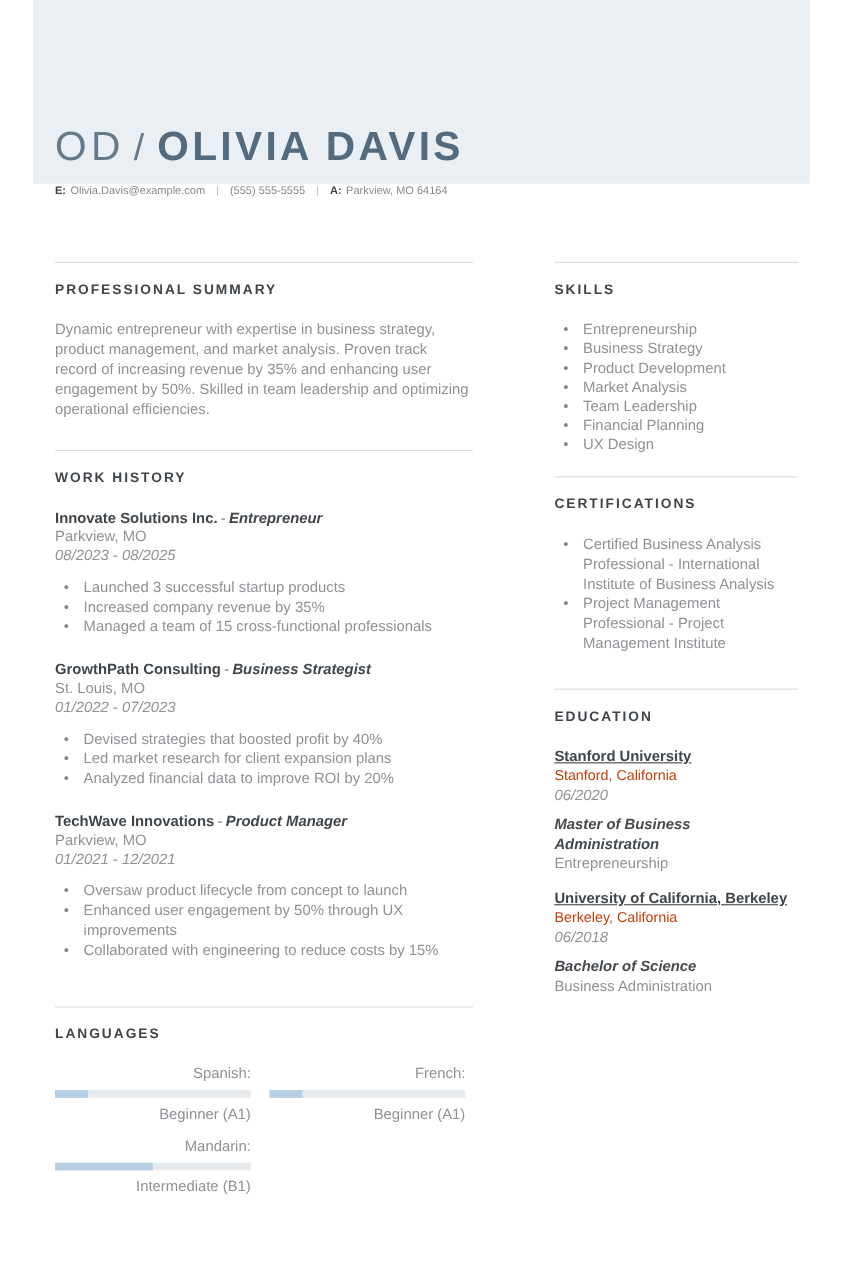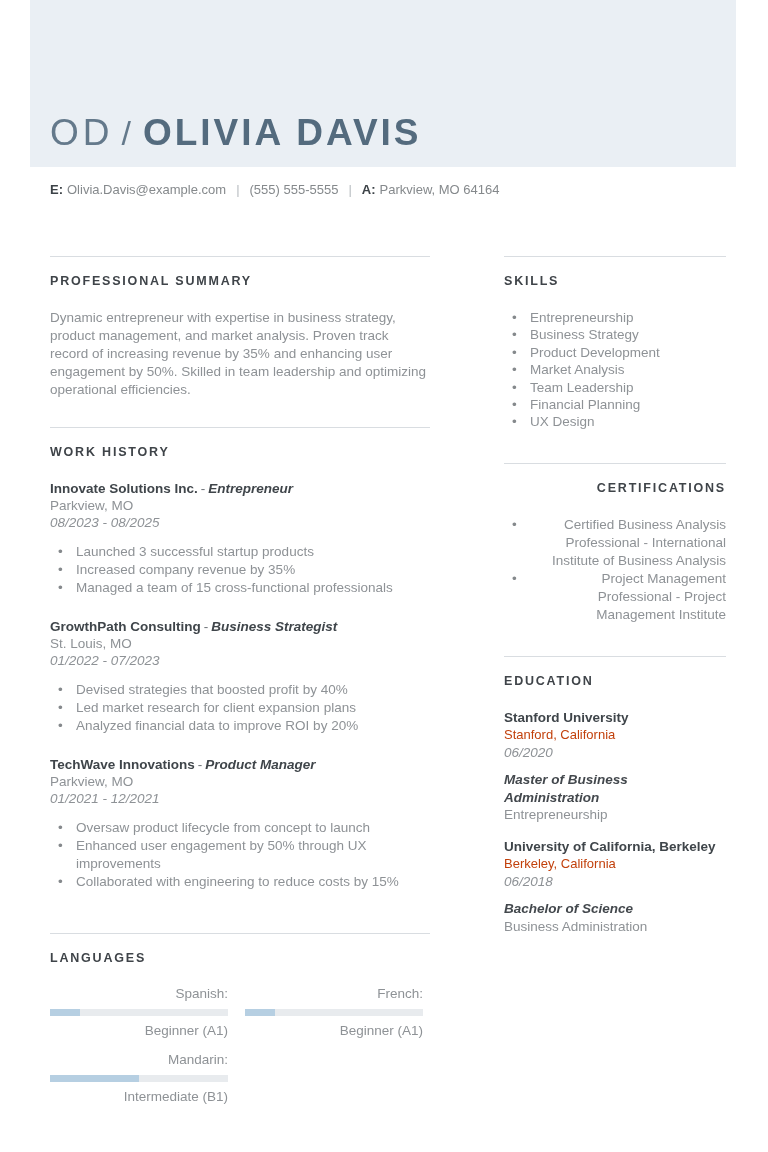--- a/index.html
+++ b/index.html
@@ -32,22 +32,22 @@
     font-size: 34px; font-weight: 300; color: #64798b;
     margin: 0 12px 0 8px;
   }
   .full-name {
     font-size: 37px; font-weight: 700; color: #546b7e;
     letter-spacing: 3px;
   }
 
   
   .contact {
-    margin: 15px 0 0 50px;
-    font-size: 13px; color: #85898c;
+    margin: 1px 0 0 50px;
+    font-size: 10px; color: #85898c;
     white-space: nowrap;
   }
   .c-label { font-weight: 700; color: #3c4247; margin-right: 4px; }
   .c-sep { color: #b7bcc0; margin: 0 10px; }
 
   
   .columns {
     display: flex;
     margin: 59px 53px 0 50px;
     gap: 74px;
@@ -90,21 +90,21 @@
     position: absolute; left: 8px; top: 0;
     color: #85898c;
   }
 
   
   ul.dotted.tight { margin-top: 0; }
   ul.dotted.tight li { line-height: 17.4px; }
 
   
   .edu-block { margin-bottom: 10px; }
-  .edu-school { font-size: 13.5px; line-height: 17.5px; font-weight: 700; color: #3f454a; }
+  .edu-school { font-size: 13.5px; line-height: 17.5px; font-weight: 700; color: #3f454a; text-decoration: underline; }
   .edu-location { font-size: 13px; line-height: 17.5px; color: #c2410c; }
   .edu-date { font-size: 13.5px; line-height: 17.5px; color: #8e9296; font-style: italic; }
   .edu-degree { font-size: 13.5px; line-height: 17.5px; font-weight: 700; font-style: italic; color: #43484d; }
   .edu-field { font-size: 13.5px; line-height: 17.5px; color: #8e9296; }
 
   
   .lang-grid {
     display: grid;
     grid-template-columns: 178px 178px;
     column-gap: 17px;
@@ -223,21 +223,21 @@
           <li>Entrepreneurship</li>
           <li>Business Strategy</li>
           <li>Product Development</li>
           <li>Market Analysis</li>
           <li>Team Leadership</li>
           <li>Financial Planning</li>
           <li>UX Design</li>
         </ul>
       </section>
 
-      <section style="margin-top:32px;text-align:right;">
+      <section style="margin-top:20px;">
         <div class="sec-heading">CERTIFICATIONS</div>
         <ul class="dotted tight" style="line-height:18px;">
           <li style="line-height:18px;">Certified Business Analysis Professional - International Institute of Business Analysis</li>
           <li style="line-height:18px;">Project Management Professional - Project Management Institute</li>
         </ul>
       </section>
 
       <section style="margin-top:32px;">
         <div class="sec-heading">EDUCATION</div>
 

